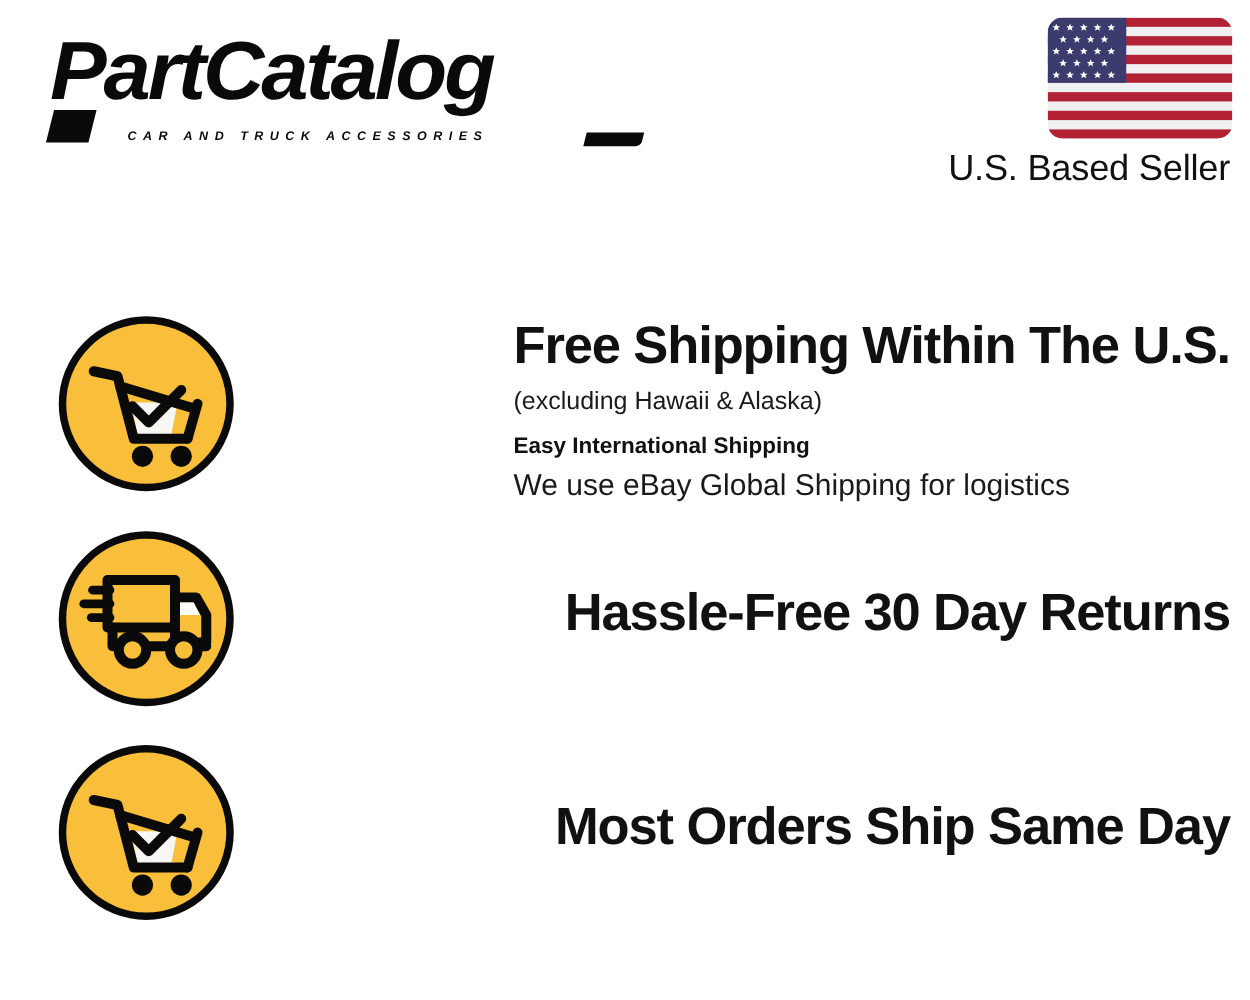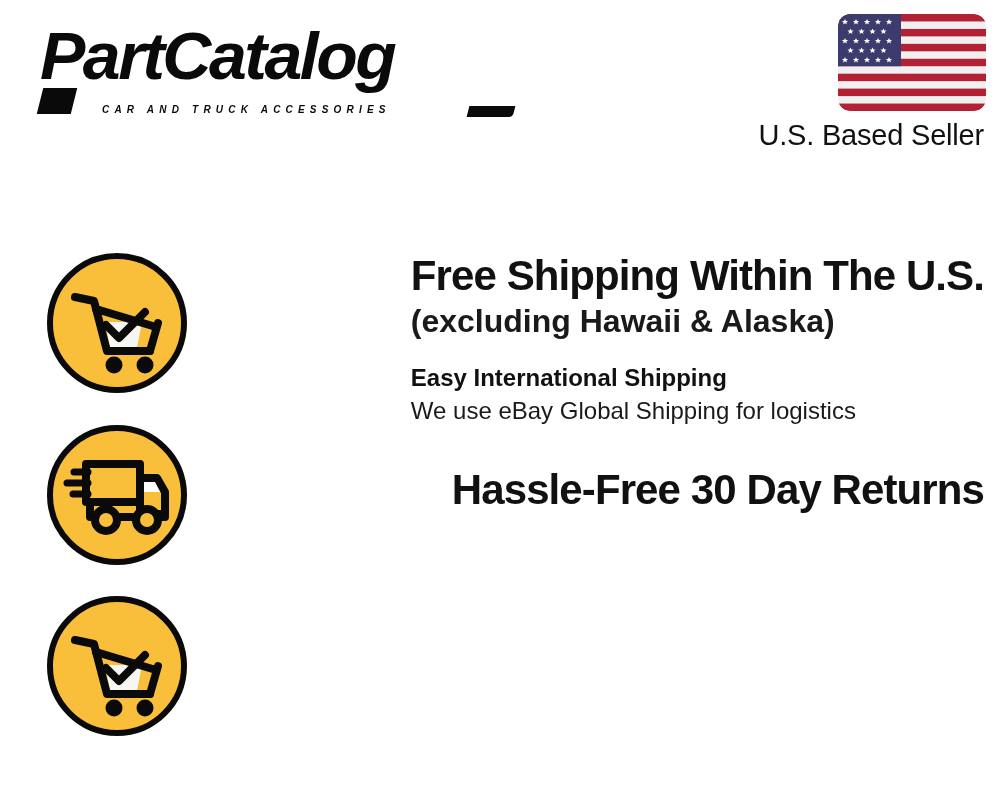--- a/index.html
+++ b/index.html
@@ -133,33 +133,33 @@
 
   .feature-title {
     font-size: 42px;
     font-weight: bold;
     letter-spacing: -0.9px;
     line-height: 48px;
     color: #111111;
     white-space: nowrap;
   }
   .feature-sub {
-    font-size: 32px;
-    font-weight: bold;
+    font-size: 20px;
+    font-weight: normal;
     line-height: 30px;
     color: #1a1a1a;
     margin-top: 6px;
     white-space: nowrap;
   }
   .feature-sub-bold {
-    font-size: 24px;
+    font-size: 18px;
     font-weight: bold;
     line-height: 30px;
     color: #111111;
-    margin-top: 27px;
+    margin-top: 5px;
     white-space: nowrap;
   }
   .feature-sub-last {
     font-size: 24px;
     font-weight: normal;
     line-height: 30px;
     color: #1a1a1a;
     margin-top: 3px;
     white-space: nowrap;
   }
@@ -279,15 +279,18 @@
         <circle cx="73" cy="73" r="67" fill="#F9BF3B" stroke="#0A0A0A" stroke-width="6"></circle>
         <path d="M61 72 L98 72 L93 98 L66 98 Z" fill="#F7F6F2"></path>
         <path d="M31 47 L50 51 L63 101 L106 101" fill="none" stroke="#0A0A0A" stroke-width="8" stroke-linecap="round" stroke-linejoin="round"></path>
         <path d="M52 59 L112 77" fill="none" stroke="#0A0A0A" stroke-width="8" stroke-linecap="round" stroke-linejoin="round"></path>
         <path d="M106 101 L114 73" fill="none" stroke="#0A0A0A" stroke-width="8" stroke-linecap="round" stroke-linejoin="round"></path>
         <path d="M62 75 L75 88 L101 62" fill="none" stroke="#0A0A0A" stroke-width="8" stroke-linecap="round" stroke-linejoin="round"></path>
         <circle cx="70" cy="115" r="8.5" fill="#0A0A0A"></circle>
         <circle cx="101" cy="115" r="8.5" fill="#0A0A0A"></circle>
       </svg>
     </div>
+    <div class="feature-text">
+      <div class="feature-title">Most Orders Ship Same Day</div>
+    </div>
   </div>
 
 </div>
 
 </body></html>

